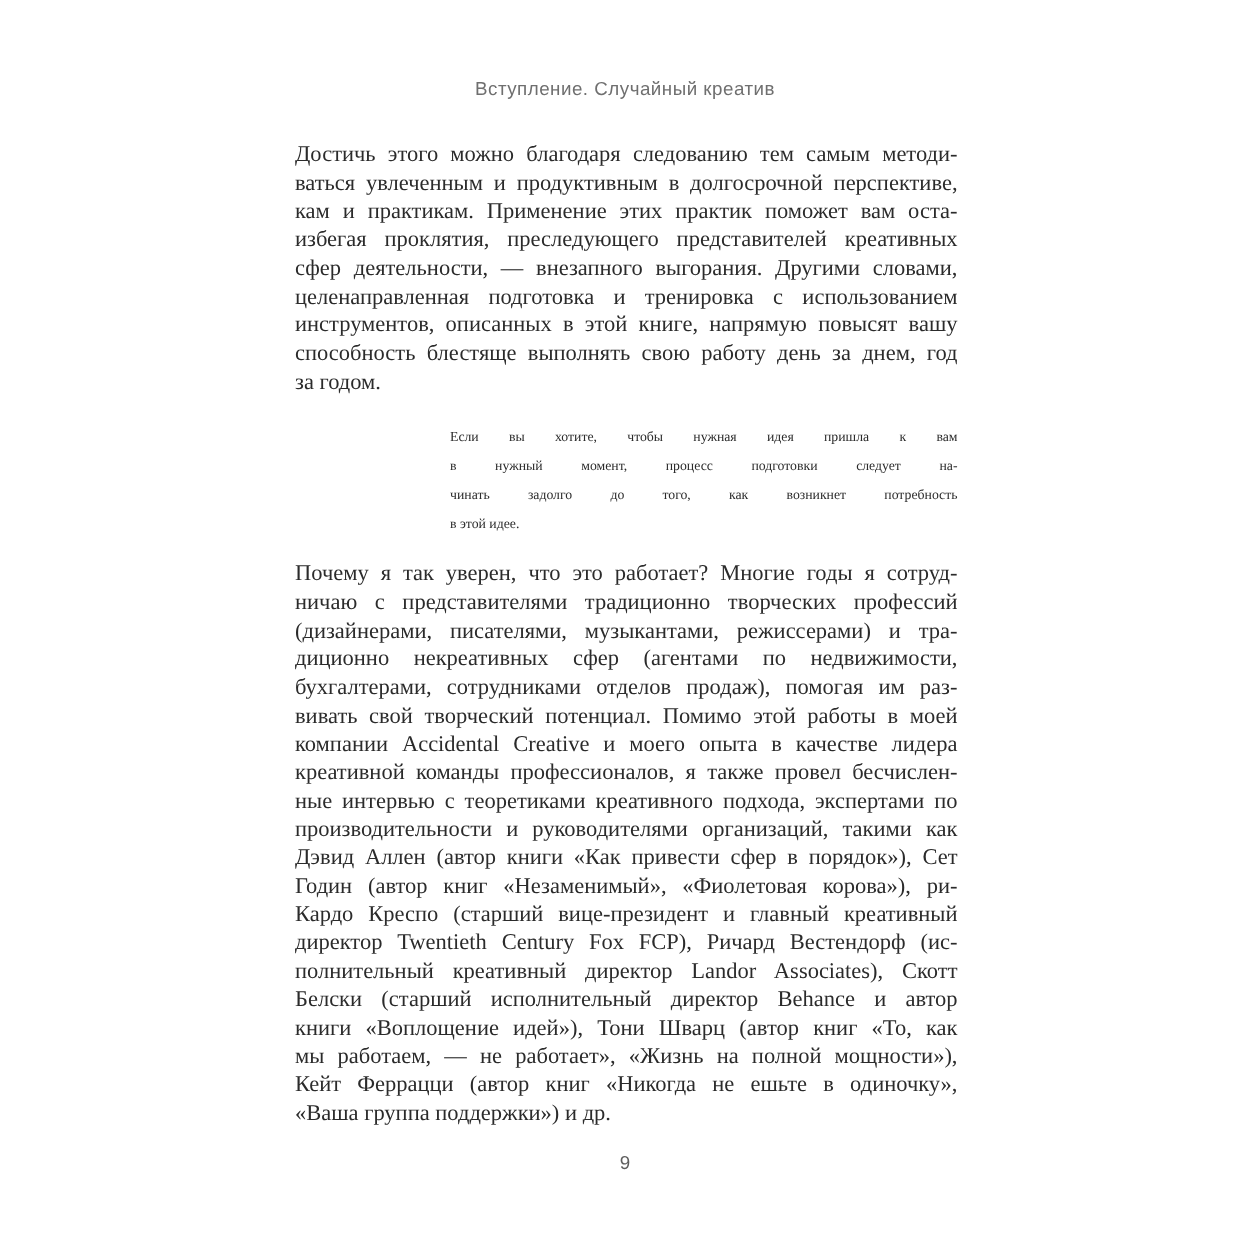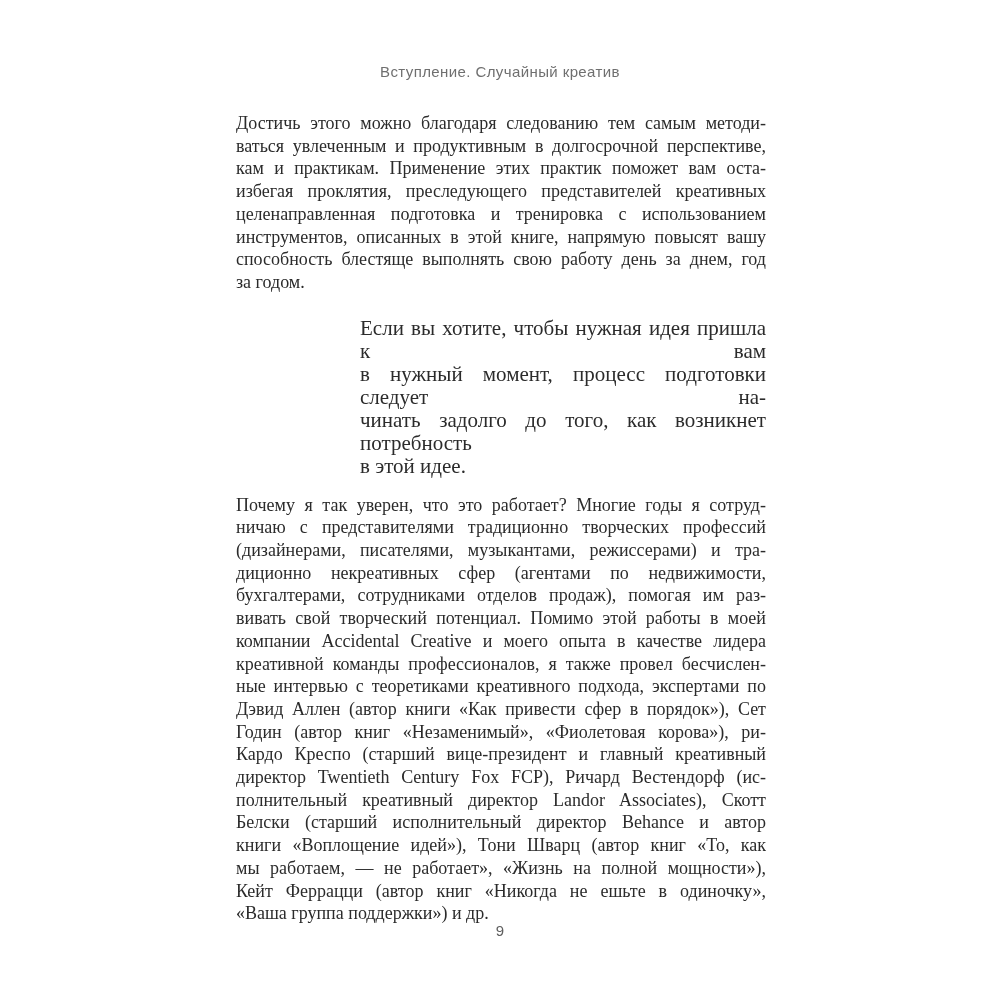--- a/index.html
+++ b/index.html
@@ -43,21 +43,21 @@
   }
   .paragraph .line.last {
     text-align-last: left;
     -moz-text-align-last: left;
   }
   .quote {
     margin: 23px 0 0 124px;
     width: 406px;
   }
   .quote .line {
-    font-size: 21px;
+    font-size: 11px;
     line-height: 23px;
     text-align: justify;
     text-align-last: justify;
     -moz-text-align-last: justify;
   }
   .quote .line.last {
     text-align-last: left;
     font-family: Liberation Serif, serif;
     -moz-text-align-last: left;
   }
@@ -82,20 +82,21 @@
 
   <div class="running-head">Вступление. Случайный креатив</div>
 
   <div class="content">
 
     <div class="paragraph para-1">
         <div class="line">Достичь этого можно благодаря следованию тем самым методи-</div>
         <div class="line">ваться увлеченным и продуктивным в долгосрочной перспективе,</div>
         <div class="line">кам и практикам. Применение этих практик поможет вам оста-</div>
         <div class="line">избегая проклятия, преследующего представителей креативных</div>
+        <div class="line">сфер деятельности, — внезапного выгорания. Другими словами,</div>
         <div class="line">целенаправленная подготовка и тренировка с использованием</div>
         <div class="line">инструментов, описанных в этой книге, напрямую повысят вашу</div>
         <div class="line">способность блестяще выполнять свою работу день за днем, год</div>
         <div class="line last">за годом.</div>
       </div>
 
     <div class="quote">
         <div class="line">Если вы хотите, чтобы нужная идея пришла к вам</div>
         <div class="line">в нужный момент, процесс подготовки следует на-</div>
         <div class="line">чинать задолго до того, как возникнет потребность</div>
@@ -105,20 +106,21 @@
     <div class="paragraph para-2">
         <div class="line">Почему я так уверен, что это работает? Многие годы я сотруд-</div>
         <div class="line">ничаю с представителями традиционно творческих профессий</div>
         <div class="line">(дизайнерами, писателями, музыкантами, режиссерами) и тра-</div>
         <div class="line">диционно некреативных сфер (агентами по недвижимости,</div>
         <div class="line">бухгалтерами, сотрудниками отделов продаж), помогая им раз-</div>
         <div class="line">вивать свой творческий потенциал. Помимо этой работы в моей</div>
         <div class="line">компании Accidental Creative и моего опыта в качестве лидера</div>
         <div class="line">креативной команды профессионалов, я также провел бесчислен-</div>
         <div class="line">ные интервью с теоретиками креативного подхода, экспертами по</div>
+        <div class="line">производительности и руководителями организаций, такими как</div>
         <div class="line">Дэвид Аллен (автор книги «Как привести сфер в порядок»), Сет</div>
         <div class="line">Годин (автор книг «Незаменимый», «Фиолетовая корова»), ри-</div>
         <div class="line">Кардо Креспо (старший вице-президент и главный креативный</div>
         <div class="line">директор Twentieth Century Fox FCP), Ричард Вестендорф (ис-</div>
         <div class="line">полнительный креативный директор Landor Associates), Скотт</div>
         <div class="line">Белски (старший исполнительный директор Behance и автор</div>
         <div class="line">книги «Воплощение идей»), Тони Шварц (автор книг «То, как</div>
         <div class="line">мы работаем, — не работает», «Жизнь на полной мощности»),</div>
         <div class="line">Кейт Феррацци (автор книг «Никогда не ешьте в одиночку»,</div>
         <div class="line last">«Ваша группа поддержки») и др.</div>

